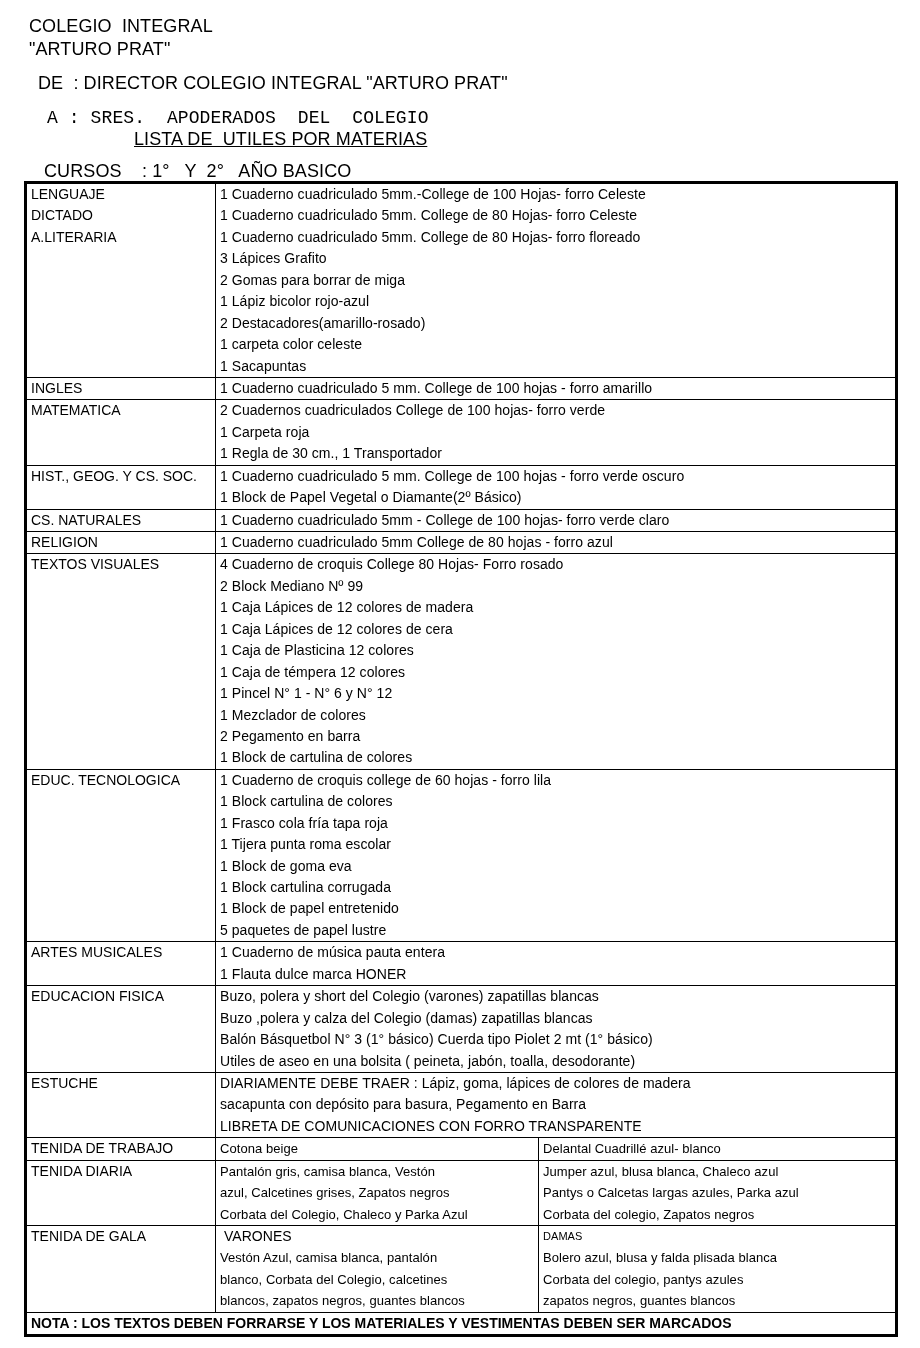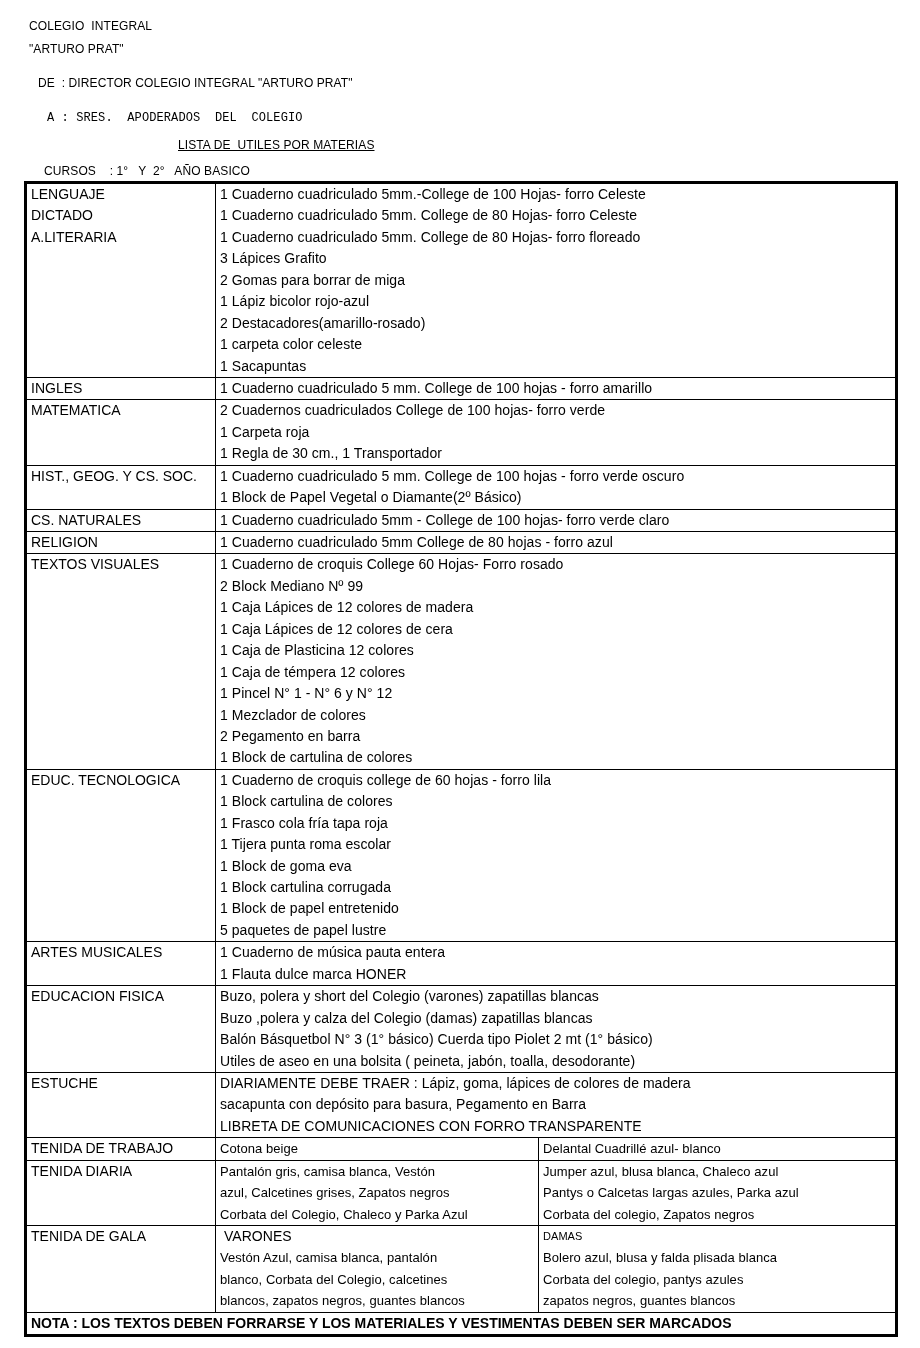--- a/index.html
+++ b/index.html
@@ -4,21 +4,21 @@
 <style>
   * { box-sizing: border-box; margin: 0; padding: 0; }
   html, body { width: 920px; height: 1348px; background: #ffffff; }
   body {
     position: relative;
     font-family: "Liberation Sans", "DejaVu Sans", sans-serif;
     color: #000;
     font-size: 14px;
     overflow: hidden;
   }
-  .hdr { position: absolute; font-size: 12px; line-height: 18px; white-space: pre; letter-spacing: 0.1px; }
+  .hdr { position: absolute; font-size: 18px; line-height: 18px; white-space: pre; letter-spacing: 0.1px; }
   .title-u { text-decoration: underline; }
   table.list {
     position: absolute;
     left: 24px; top: 181px;
     width: 874px;
     border-collapse: collapse;
     border: 3px solid #000;
     table-layout: fixed;
   }
   table.list td {
@@ -43,21 +43,21 @@
   }
   .items .line { letter-spacing: 0.05px; }
 </style>
 </head>
 <body>
 
 <div class="hdr" style="left:29px; top:17px;">COLEGIO  INTEGRAL</div>
 <div class="hdr" style="left:29px; top:40px;">"ARTURO PRAT"</div>
 <div class="hdr" style="left:38px; top:74px;">DE  : DIRECTOR COLEGIO INTEGRAL "ARTURO PRAT"</div>
 <div class="hdr" style="left:47px; top:109px;font-family:Liberation Mono, monospace;">A : SRES.  APODERADOS  DEL  COLEGIO</div>
-<div class="hdr title-u" style="left:134px; top:136px;margin-left:44px;">LISTA DE  UTILES POR MATERIAS</div>
+<div class="hdr title-u" style="left:134px; top:130px;">LISTA DE  UTILES POR MATERIAS</div>
 <div class="hdr" style="left:44px; top:162px;">CURSOS    : 1°   Y  2°   AÑO BASICO</div>
 
 <table class="list">
   <colgroup>
     <col style="width:190px">
     <col style="width:323px">
     <col>
   </colgroup>
   <tbody id="tbody">
       <tr>
@@ -119,21 +119,21 @@
         </td>
         <td class="items" colspan="2">
           <span class="line">1 Cuaderno  cuadriculado 5mm College  de  80  hojas - forro  azul</span>
         </td>
       </tr>
       <tr>
         <td class="subj">
           <span class="line">TEXTOS  VISUALES</span>
         </td>
         <td class="items" colspan="2">
-          <span class="line">1 Cuaderno de croquis College 60 Hojas- Forro rosado</span>
+          <span class="line">4 Cuaderno de croquis College 80 Hojas- Forro rosado</span>
           <span class="line">2  Block  Mediano Nº 99</span>
           <span class="line">1  Caja  Lápices  de  12  colores  de  madera</span>
           <span class="line">1  Caja  Lápices  de  12  colores  de  cera</span>
           <span class="line">1  Caja de Plasticina 12 colores</span>
           <span class="line">1  Caja de  témpera  12 colores</span>
           <span class="line">1  Pincel  N° 1 - N° 6 y  N° 12</span>
           <span class="line">1 Mezclador  de  colores</span>
           <span class="line">2 Pegamento en barra</span>
           <span class="line">1  Block  de  cartulina de colores</span>
         </td>

